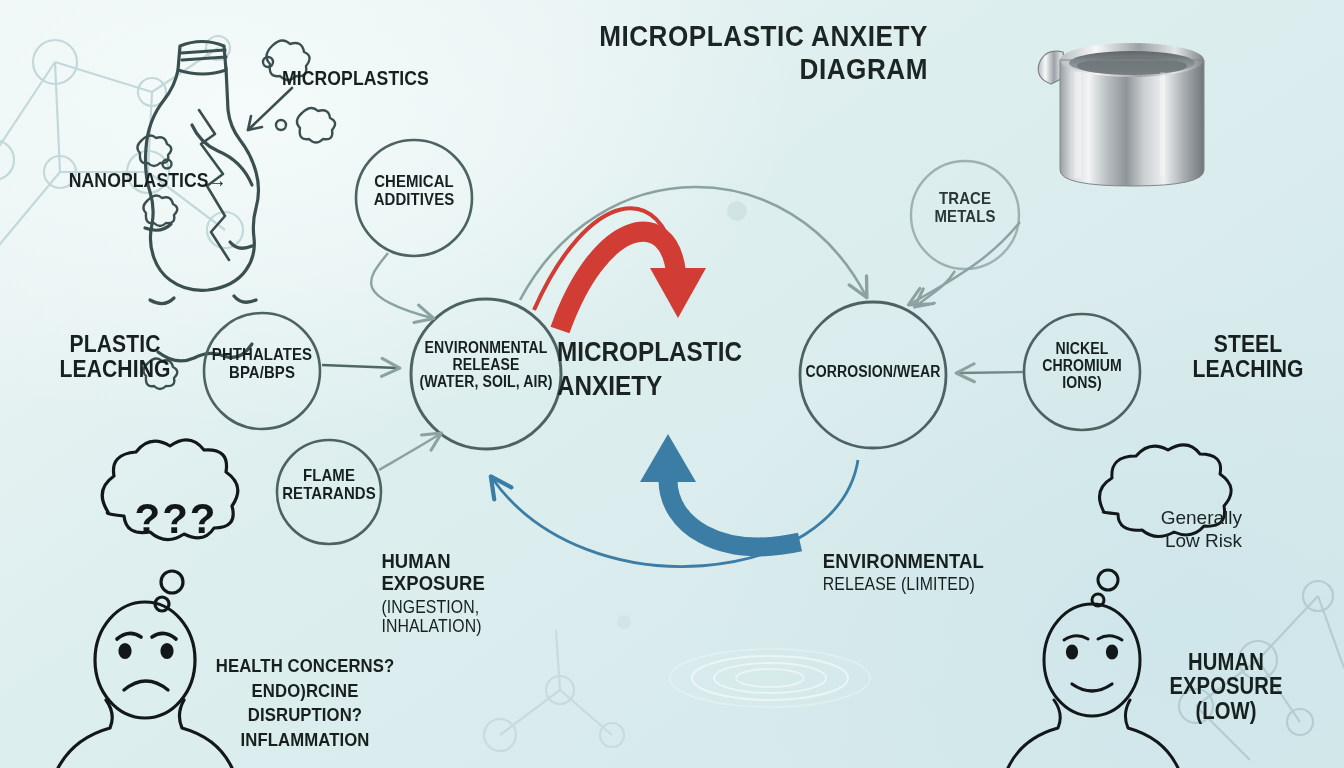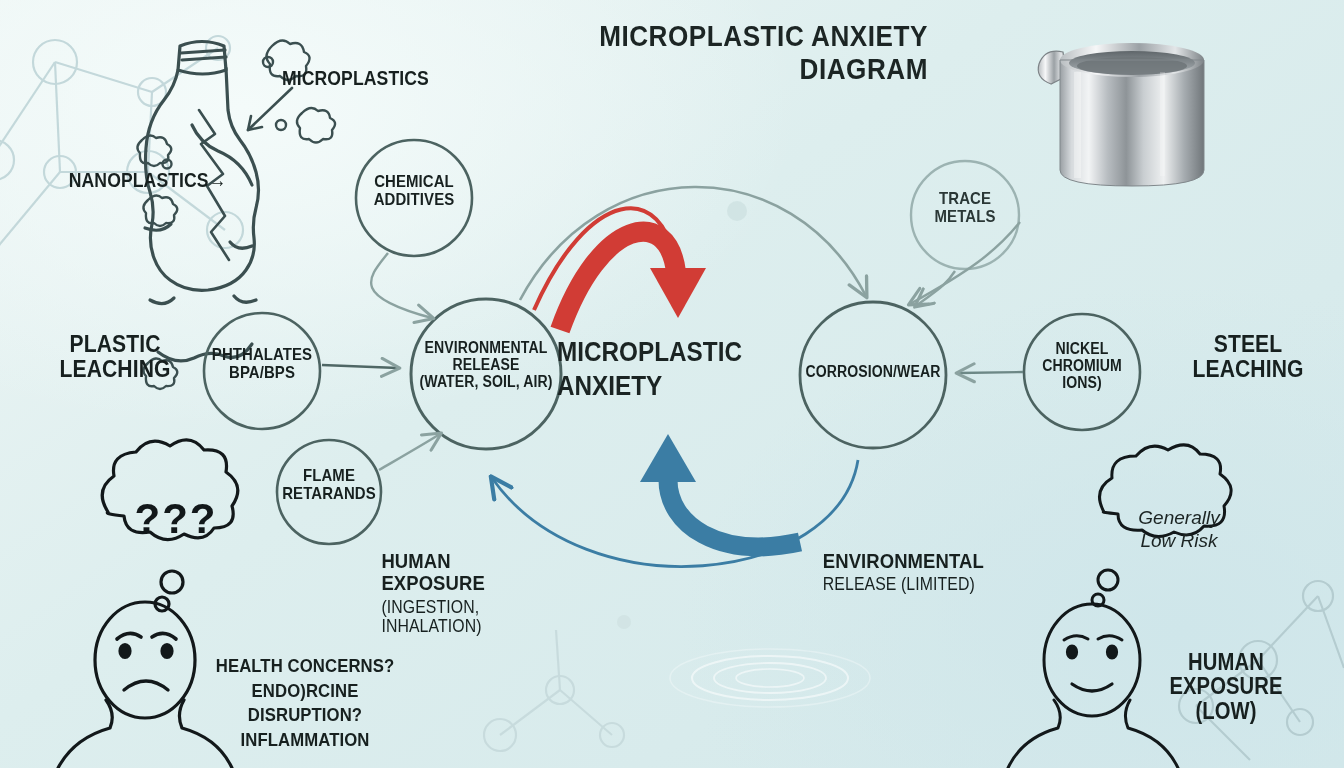--- a/index.html
+++ b/index.html
@@ -28,23 +28,22 @@
     font-weight:bold;font-size:29px;line-height:1.14;color:#1c2524;
     letter-spacing:.6px;
   }
   .title span{display:block;transform:scaleX(.9);}
   .center-label{
     position:absolute;left:545px;top:336px;width:240px;text-align:left;
     font-weight:bold;font-size:27px;line-height:1.25;color:#1b2423;
   }
   .center-label span{display:block;transform:scaleX(.9);}
   .bubtxt{
-    position:absolute;text-align:center;color:#1b2423;line-height:1.2;
+    position:absolute;text-align:right;color:#1b2423;line-height:1.2;
     font-size:18px;
-    font-style:italic;
   }
 </style>
 </head>
 <body>
 
 <div id="stage">
 
   <svg id="bgsvg" viewBox="0 0 1344 768">
     <defs>
       <linearGradient id="steelBody" x1="0" y1="0" x2="1" y2="0">

